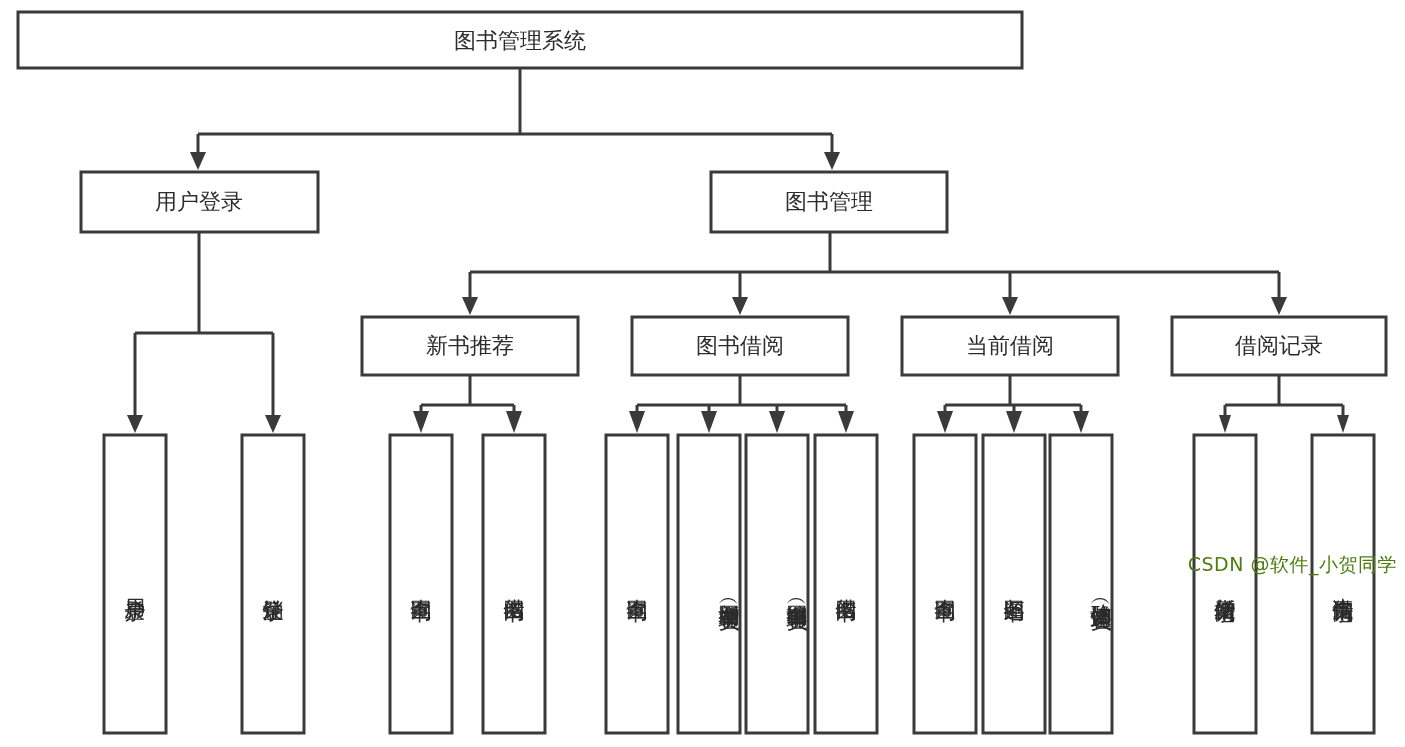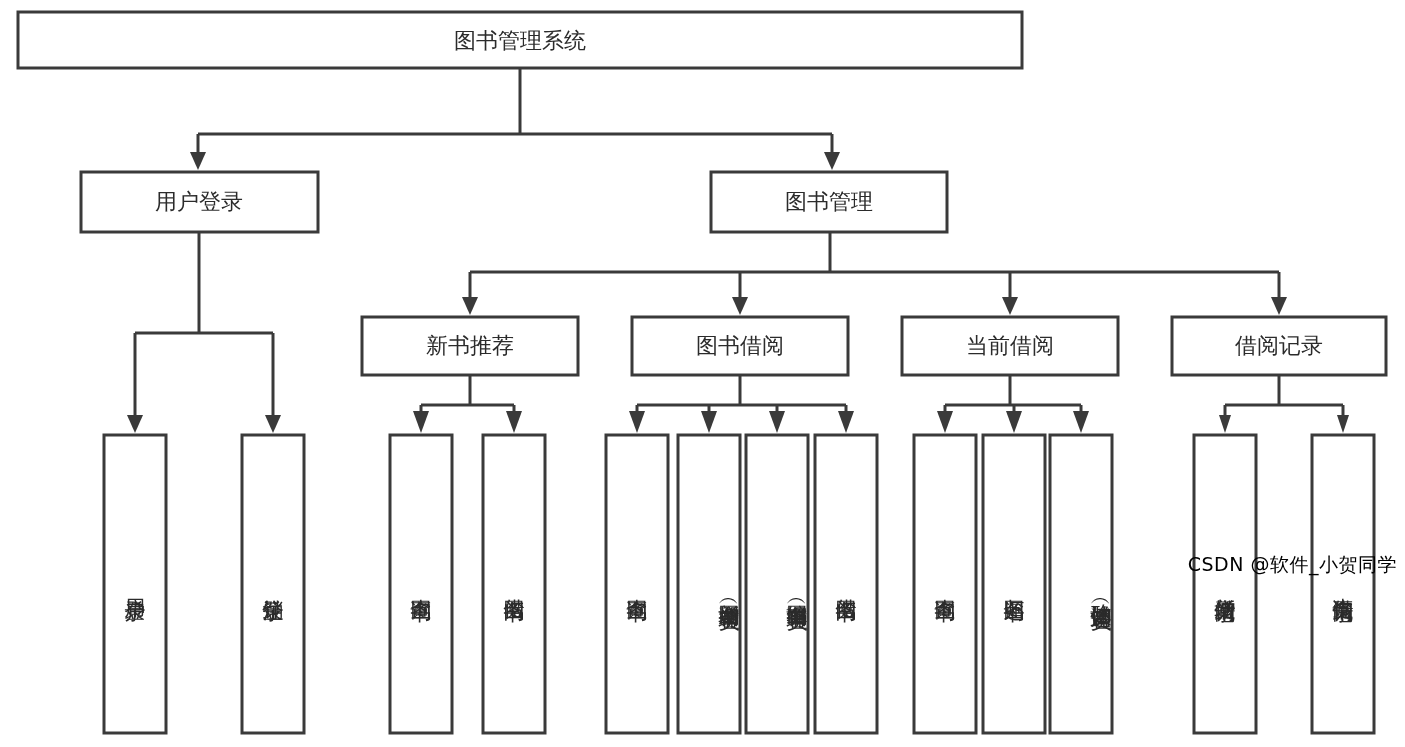--- a/index.html
+++ b/index.html
@@ -64,21 +64,21 @@
     letter-spacing: 1px;
     white-space: nowrap;
     pointer-events: none;
   }
   .watermark {
     position: absolute;
     right: 8px;
     bottom: 4px;
     font-family: "DejaVu Sans", "Liberation Sans", sans-serif;
     font-size: 19px;
-    color: #000000;
+    color: #4d7c0f;
     white-space: nowrap;
     letter-spacing: 0.5px;
     text-align: right;
   }
 </style>
 </head>
 <body>
 
 <div id="diagram-root">
 

